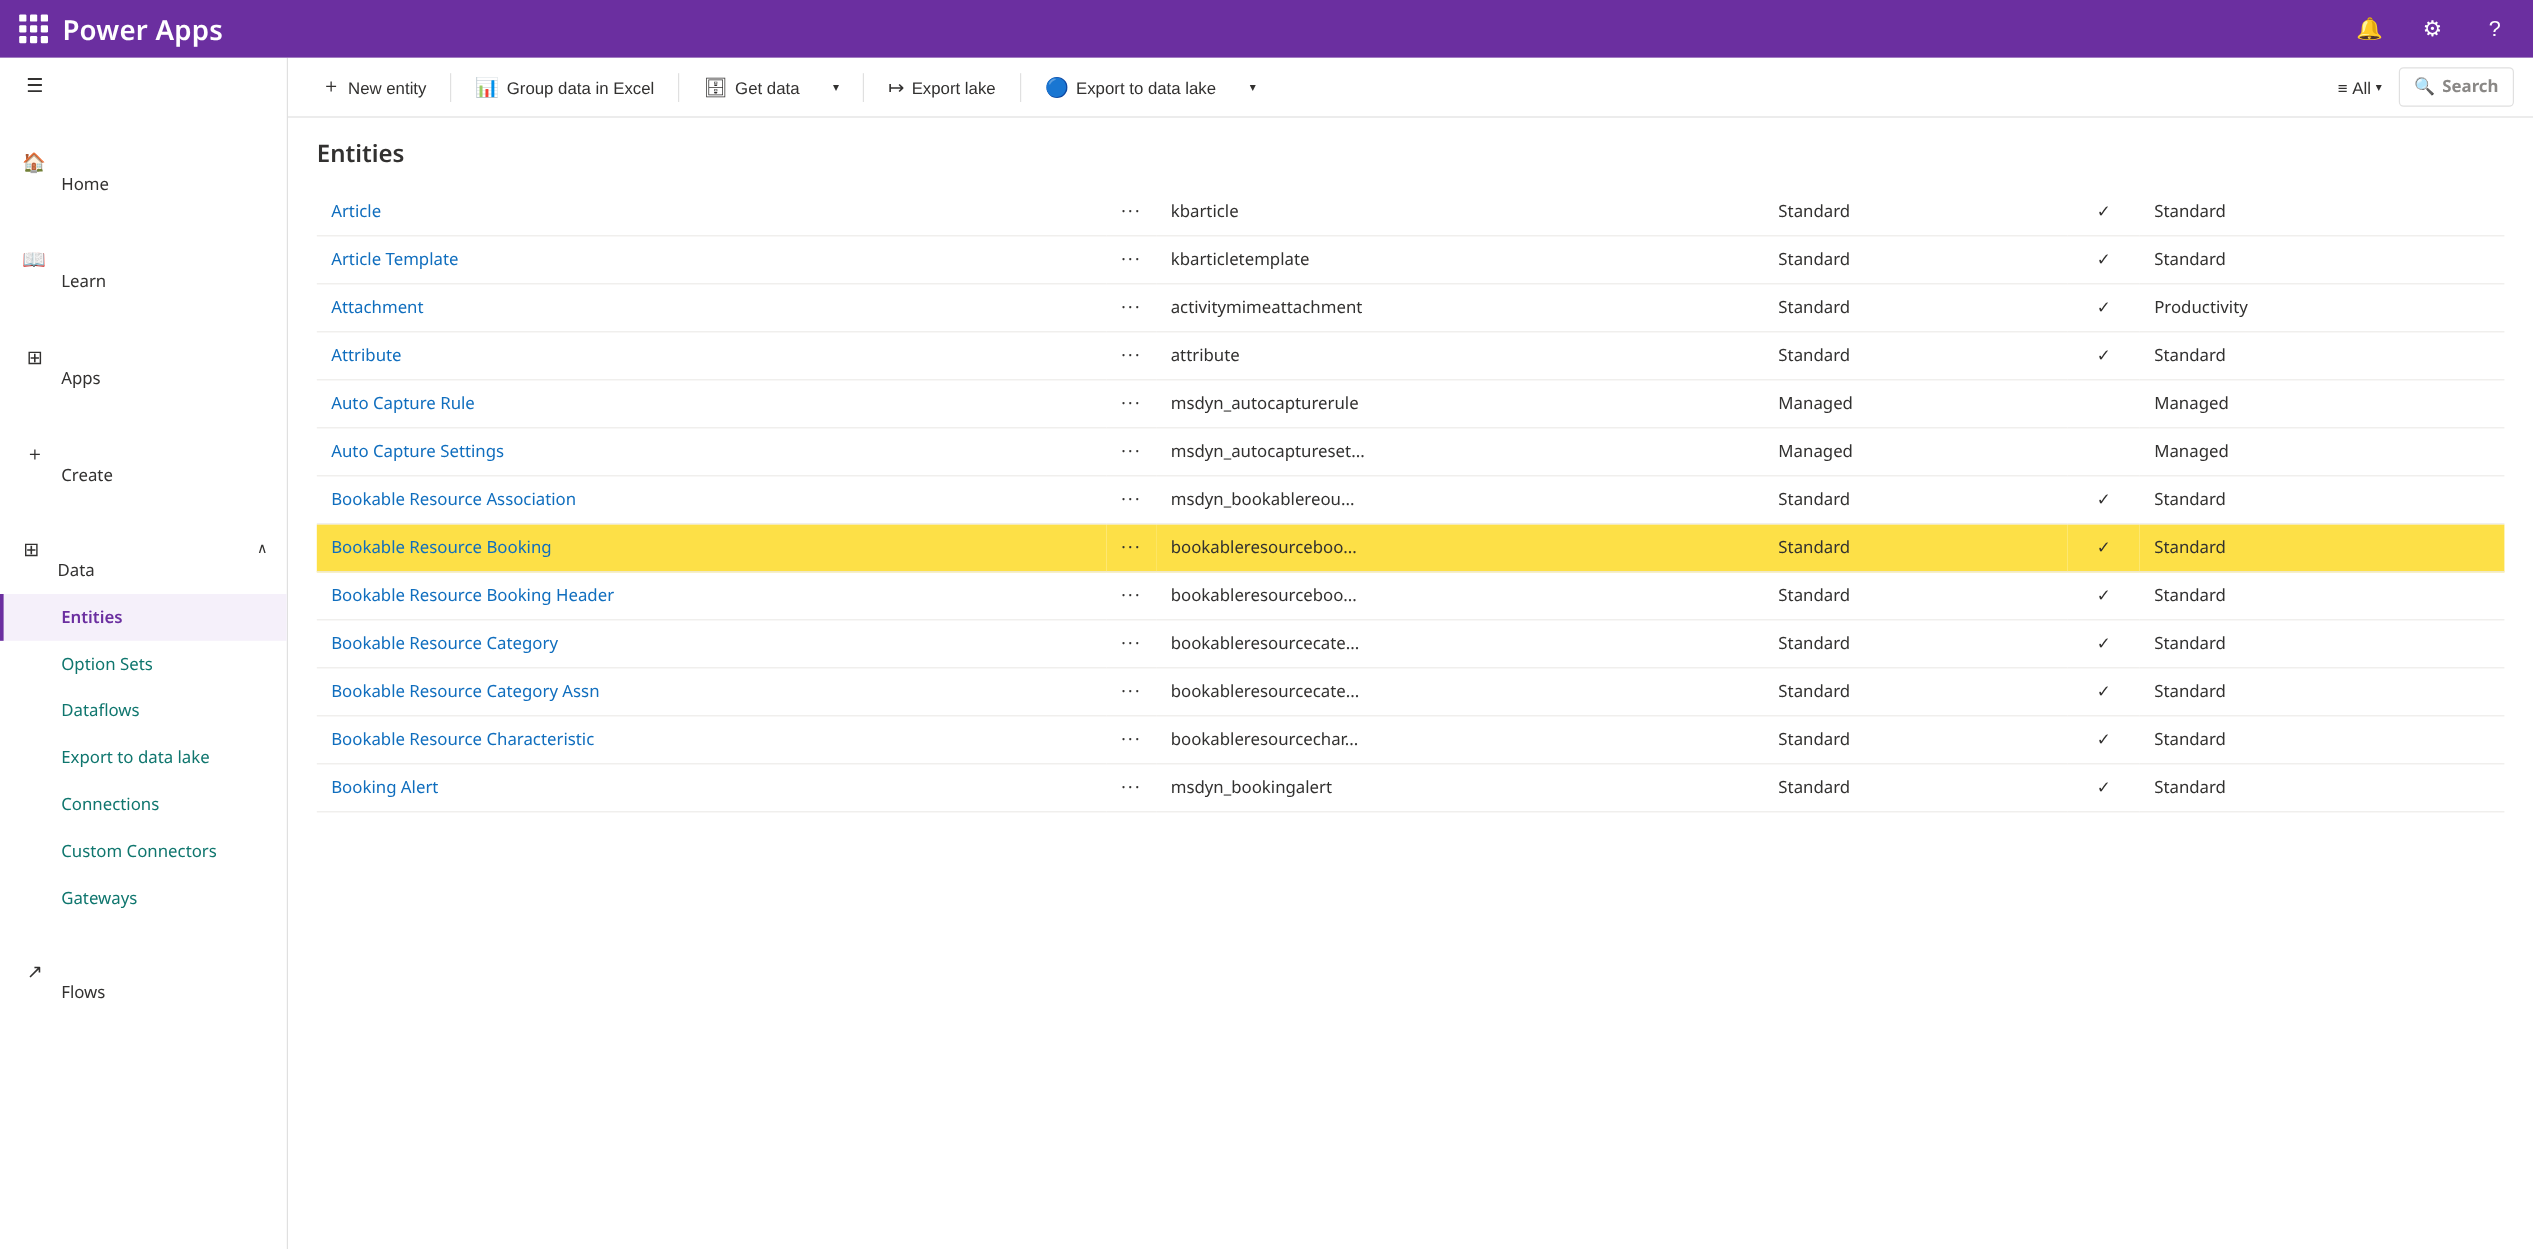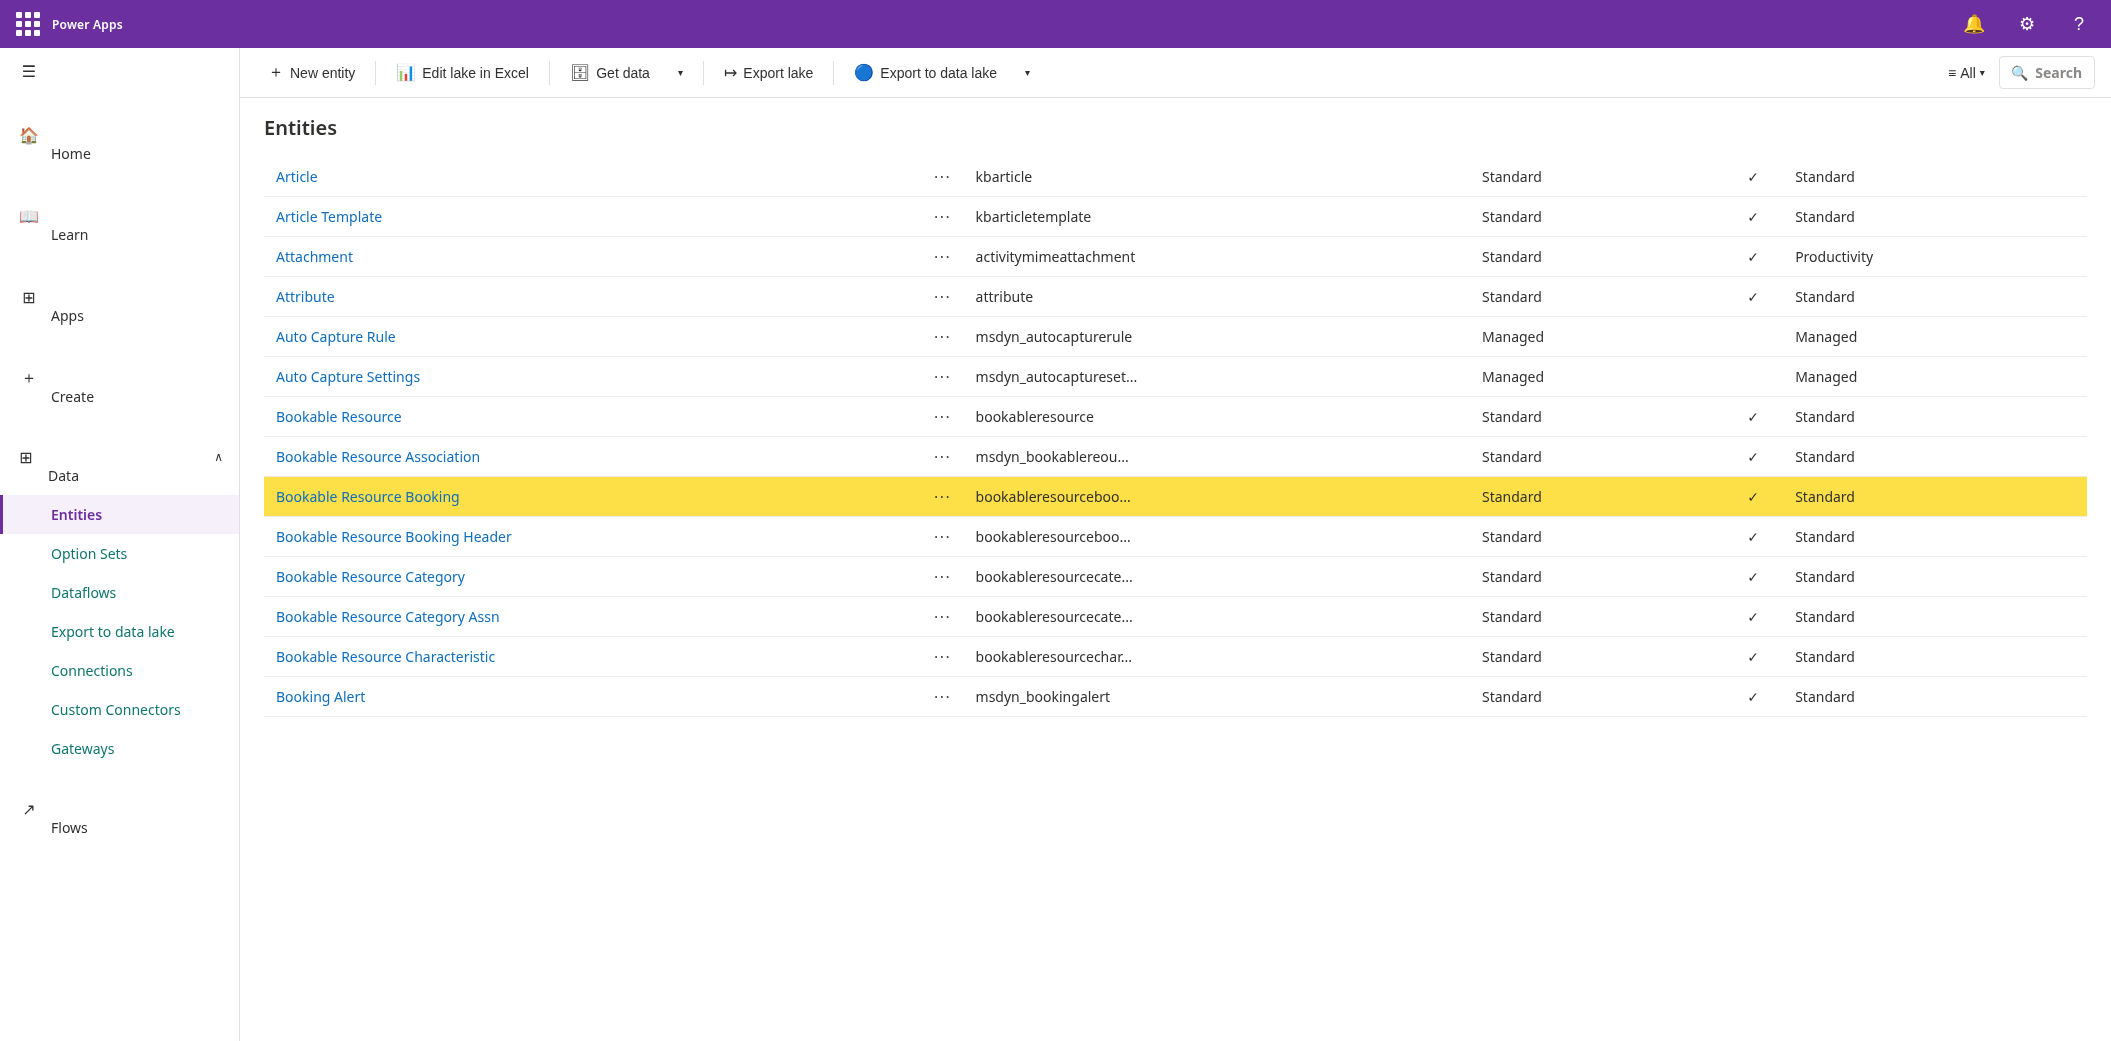--- a/index.html
+++ b/index.html
@@ -23,21 +23,21 @@
       margin-right: 12px;
       cursor: pointer;
     }
     .topbar-grid-icon span {
       width: 6px; height: 6px;
       background: white;
       border-radius: 1px;
       display: block;
     }
     .topbar-title {
-      font-size: 12px;
+      font-size: 23px;
       font-weight: 600;
       color: white;
       letter-spacing: 0.2px;
       flex: 1;
     }
     .topbar-actions {
       display: flex;
       align-items: center;
       gap: 20px;
     }
@@ -306,21 +306,21 @@
   <div class="main">
 
     <div class="toolbar">
       <button class="toolbar-btn">
         <span class="toolbar-btn-icon">＋</span>
         <span>New entity</span>
       </button>
       <div class="toolbar-divider"></div>
       <button class="toolbar-btn">
         <span class="toolbar-btn-icon">📊</span>
-        <span>Edit lake in Excel</span>
+        <span>Group data in Excel</span>
       </button>
       <div class="toolbar-divider"></div>
       <button class="toolbar-btn">
         <span class="toolbar-btn-icon">🗄</span>
         <span>Get data</span>
       </button>
       <button class="toolbar-btn">
         <span class="dropdown-arrow">▾</span>
       </button>
       <div class="toolbar-divider"></div>
@@ -394,28 +394,20 @@
     </tr>
             <tr>
       <td>Auto Capture Settings</td>
       <td class="col-more">···</td>
       <td class="col-name">msdyn_autocaptureset...</td>
       <td class="col-type">Managed</td>
       <td class="col-check"></td>
       <td class="col-tag">Managed</td>
     </tr>
             <tr>
-      <td>Bookable Resource</td>
-      <td class="col-more">···</td>
-      <td class="col-name">bookableresource</td>
-      <td class="col-type">Standard</td>
-      <td class="col-check"><span class="check-mark">✓</span></td>
-      <td class="col-tag">Standard</td>
-    </tr>
-            <tr>
       <td>Bookable Resource Association</td>
       <td class="col-more">···</td>
       <td class="col-name">msdyn_bookablereou...</td>
       <td class="col-type">Standard</td>
       <td class="col-check"><span class="check-mark">✓</span></td>
       <td class="col-tag">Standard</td>
     </tr>
             <tr class="selected">
       <td>Bookable Resource Booking</td>
       <td class="col-more">···</td>

